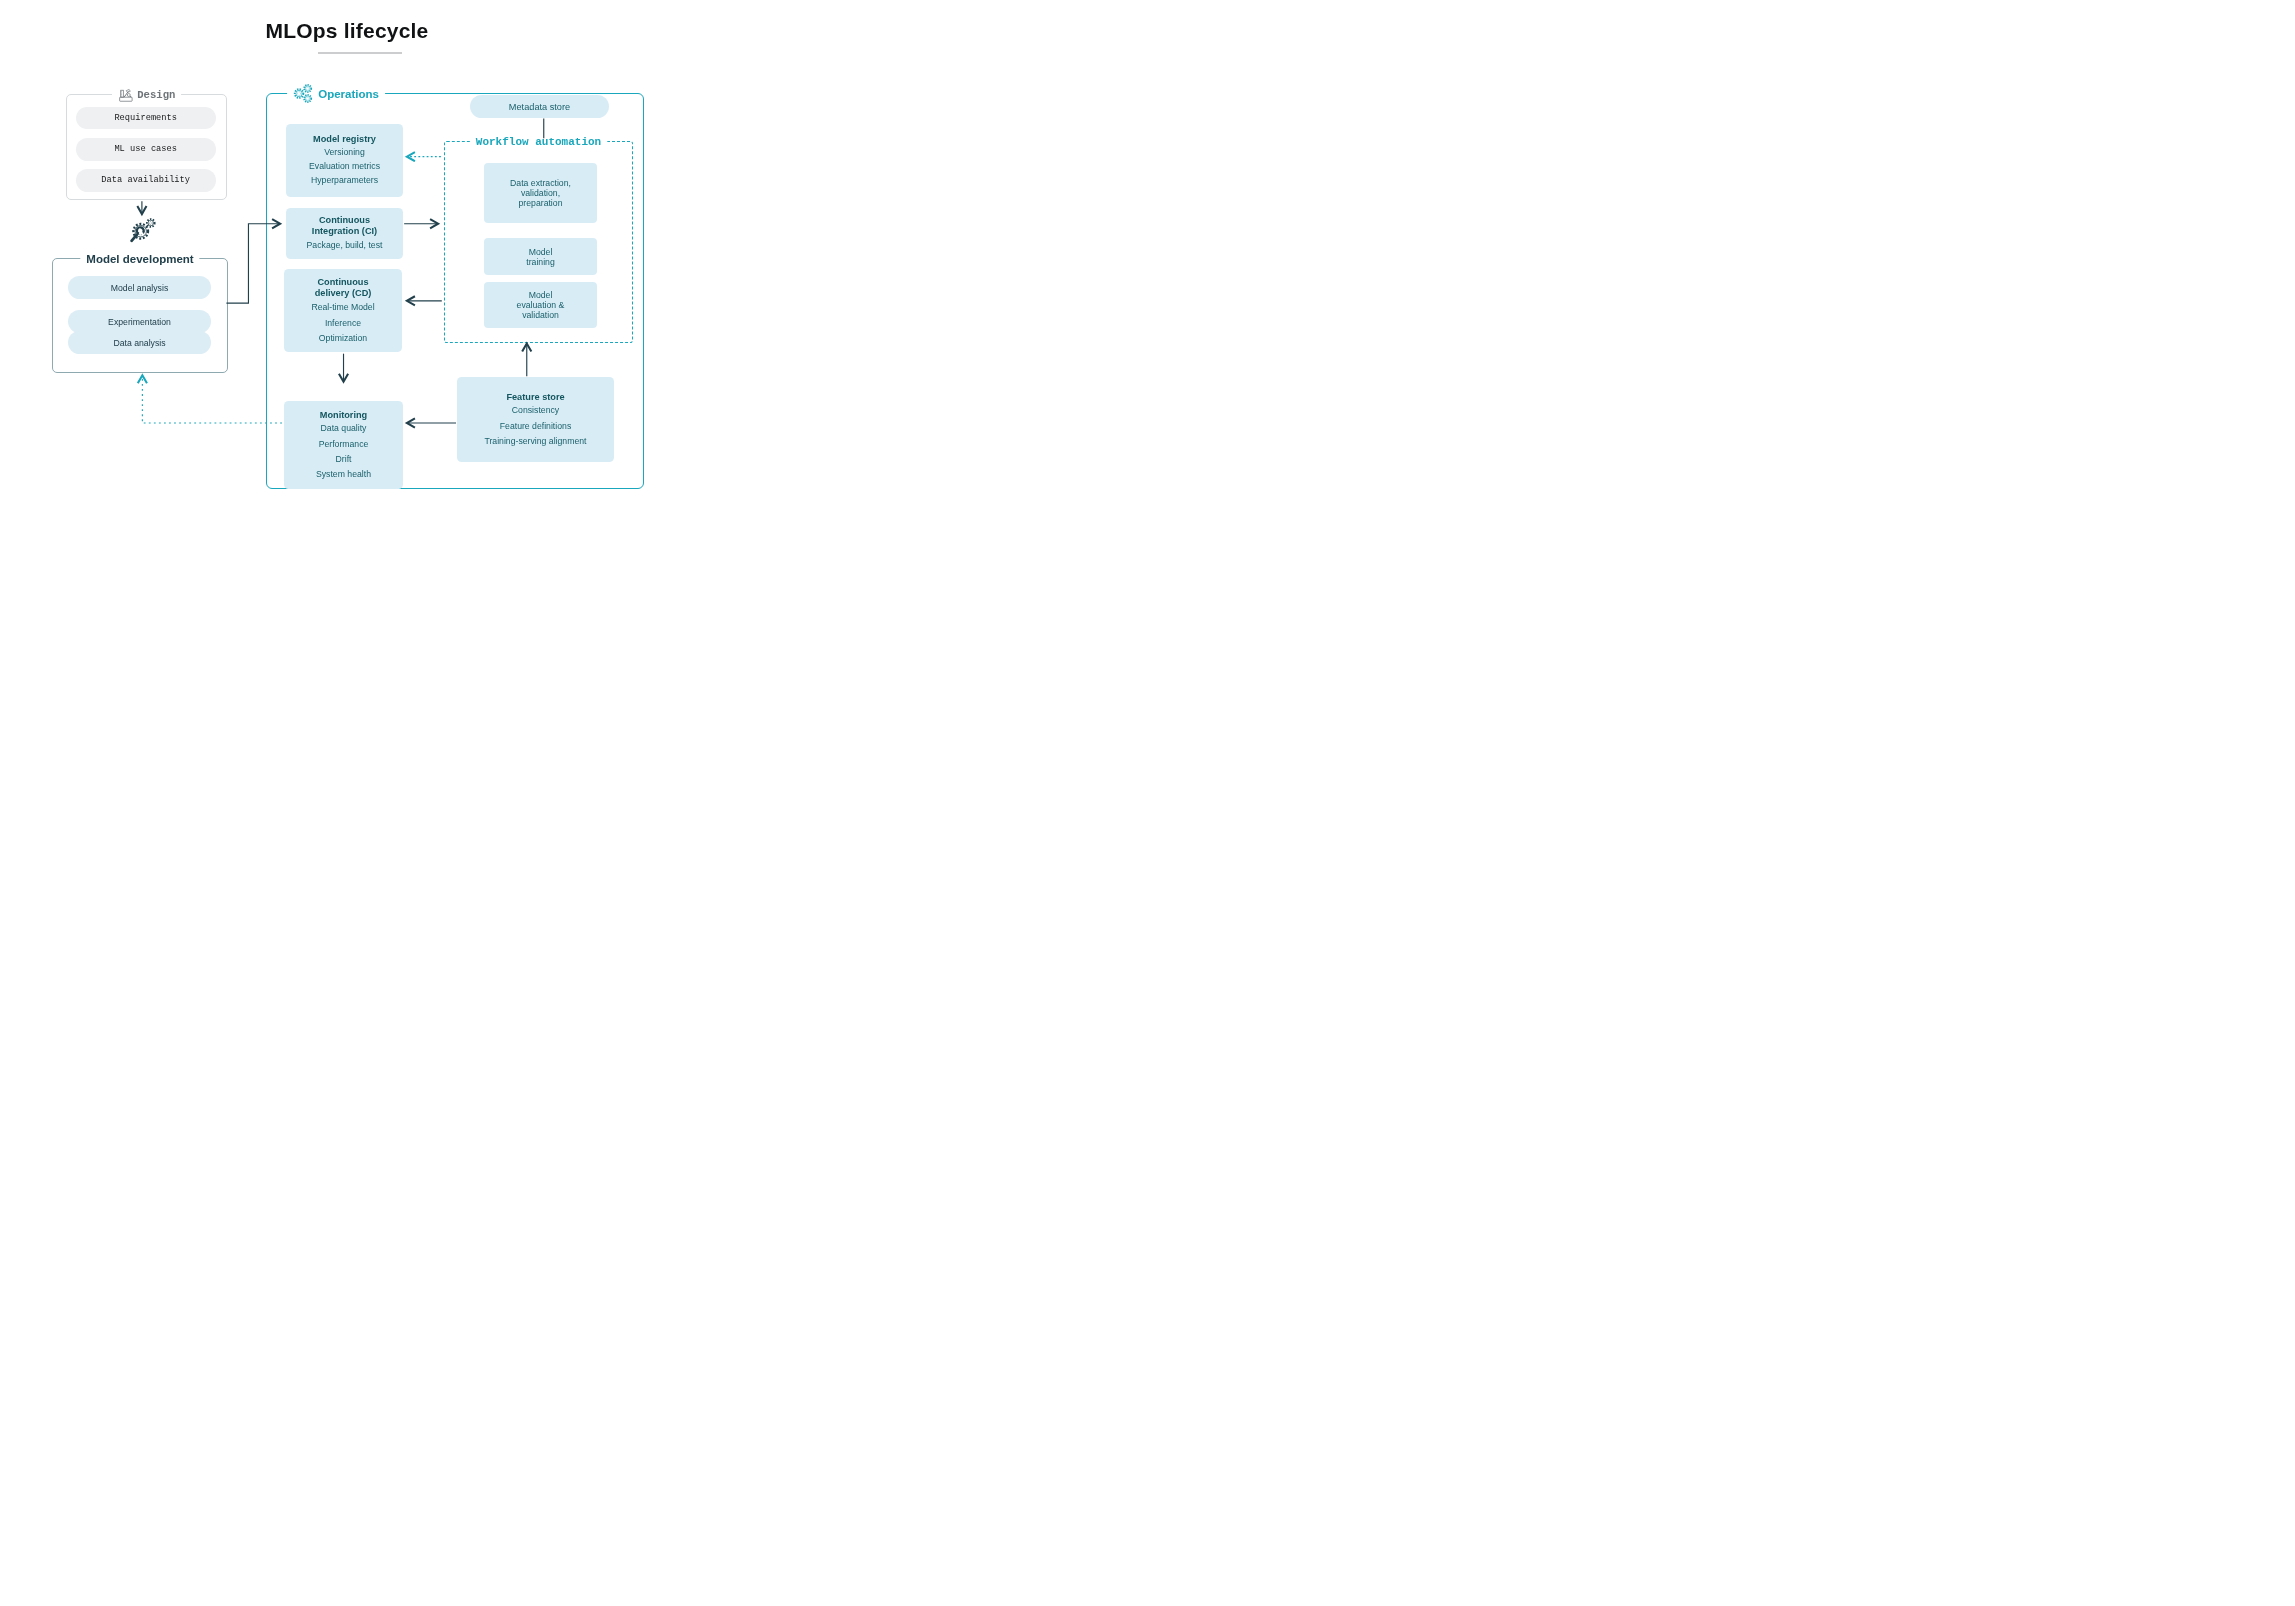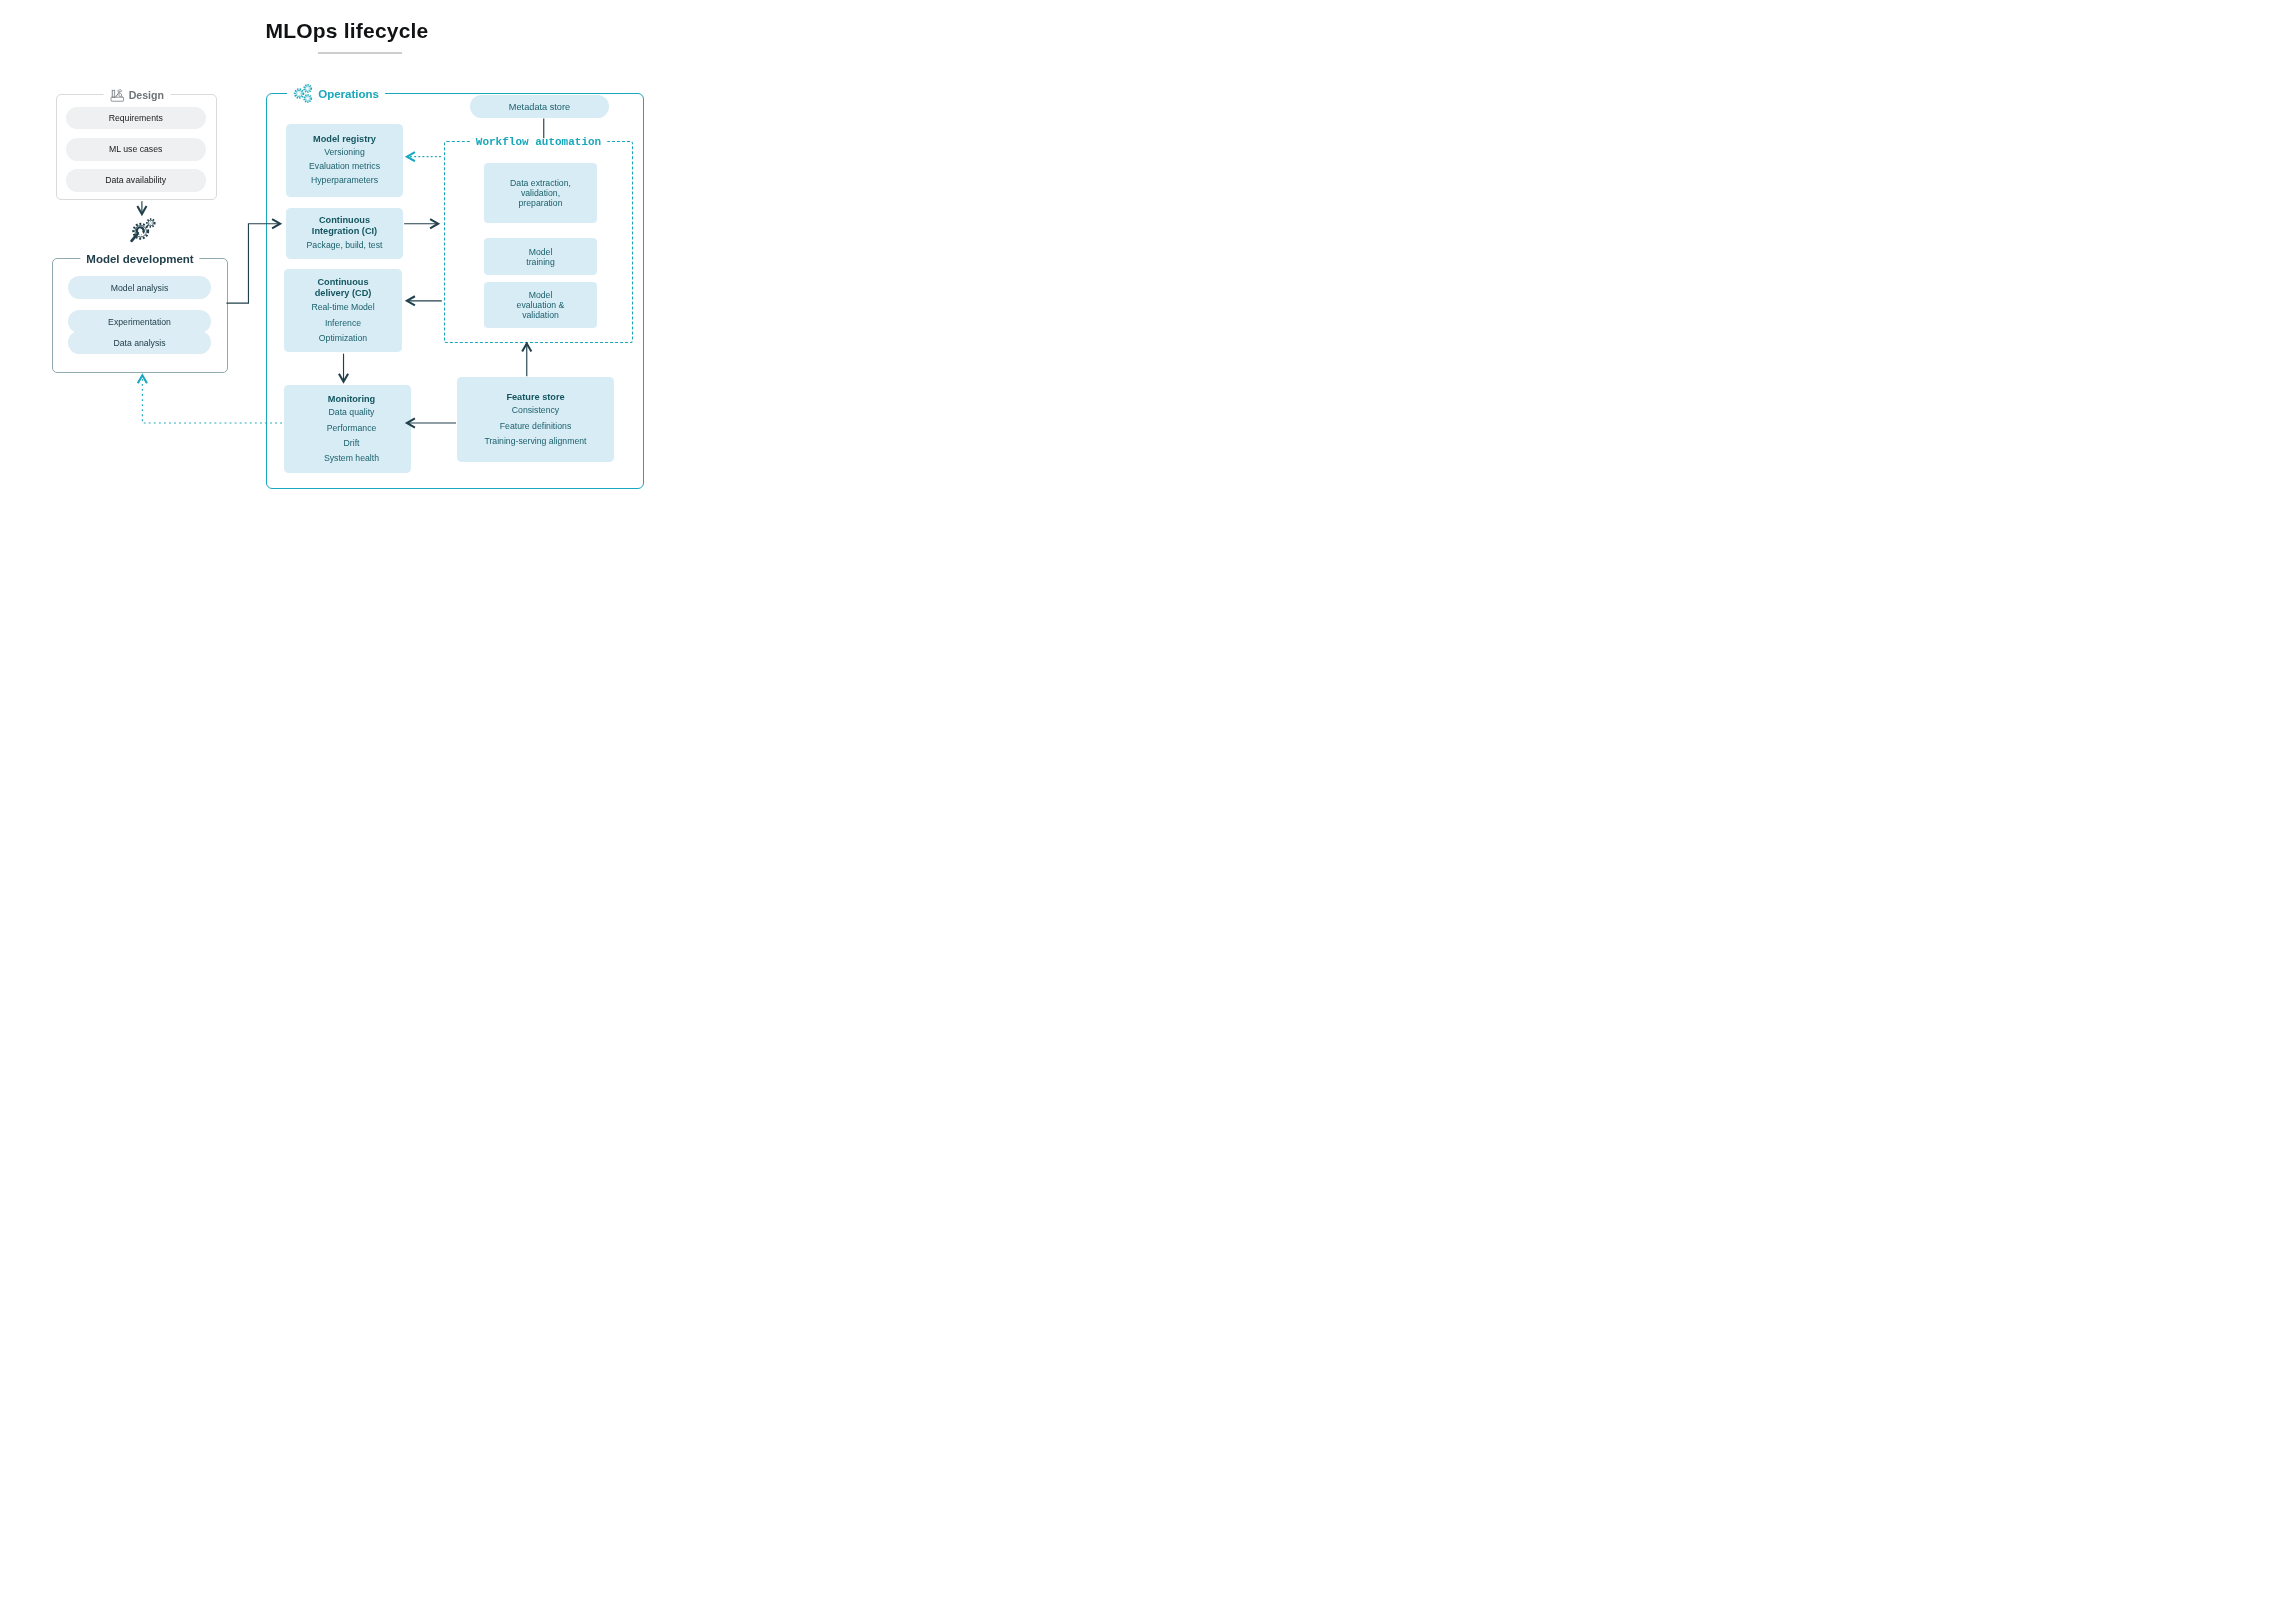--- a/index.html
+++ b/index.html
@@ -8,21 +8,21 @@
 
   .page-title{position:absolute;left:0;right:16px;top:19px;text-align:center;
     font-size:21px;font-weight:800;letter-spacing:0.2px;color:#101214;}
   .title-underline{position:absolute;left:318px;top:52px;width:84px;height:2.3px;background:#cbcdce;}
 
   
   .panel{position:absolute;border-radius:5px;background:#fff;}
   .panel-title{position:absolute;top:0;transform:translate(-50%,-50%);background:#fff;
     padding:0 6px;display:flex;align-items:center;gap:4.1px;white-space:nowrap;}
 
-  #design-panel{left:56px;top:94px;width:159px;height:104px;border:0.9px solid #d7dbde;}
+  #design-panel{left:66px;top:94px;width:159px;height:104px;border:0.9px solid #d7dbde;font-family:Liberation Mono, monospace;}
   #design-panel .panel-title{left:50%;}
   #design-panel .panel-title .lbl{font-size:10.6px;font-weight:800;color:#6d7377;}
 
   #modeldev-panel{left:52px;top:258px;width:174px;height:113px;border:0.9px solid #8fa9b0;}
   #modeldev-panel .panel-title{left:50%;}
   #modeldev-panel .panel-title .lbl{font-size:11.5px;font-weight:800;color:#22404c;}
 
   #operations-panel{left:266px;top:93px;width:376px;height:394px;border:0.9px solid #18a7bc;border-radius:6px;}
   #operations-panel > .panel-title{left:69px;transform:translate(-50%,-50%);}
   #operations-panel > .panel-title .lbl{font-size:11.5px;font-weight:800;color:#18a7bc;}
@@ -52,21 +52,21 @@
 
   #registry-card{left:286px;top:124px;width:117px;height:73px;gap:2.8px;font-size:8.7px;}
   #registry-card .card-title{font-size:9.2px;}
 
   #ci-card{left:286px;top:208px;width:117px;height:51px;gap:3.2px;font-size:8.7px;}
   #ci-card .card-title{font-size:9.2px;line-height:1.2;padding:0 13px;}
 
   #cd-card{left:284px;top:269px;width:118px;height:83px;gap:3.7px;font-size:8.7px;}
   #cd-card .card-title{font-size:9.2px;line-height:1.2;padding:0 18.4px;}
 
-  #monitoring-card{left:284px;top:385px;width:119px;height:88px;gap:3.7px;font-size:8.7px;padding-left:8px;}
+  #monitoring-card{left:284px;top:401px;width:119px;height:88px;gap:3.7px;font-size:8.7px;}
   #monitoring-card .card-title{font-size:9.2px;}
 
   #featurestore-card{left:457px;top:377px;width:157px;height:85px;gap:3.7px;font-size:8.7px;}
   #featurestore-card .card-title{font-size:9.2px;}
 
   .wf-step{position:absolute;left:39px;width:113px;background:#d8ecf6;border-radius:4.1px;
     display:flex;flex-direction:column;align-items:center;justify-content:center;
     font-size:8.7px;color:#1b616b;text-align:center;}
   #wf-step-0{top:20.7px;height:60px;}
   #wf-step-1{top:96px;height:37px;}

